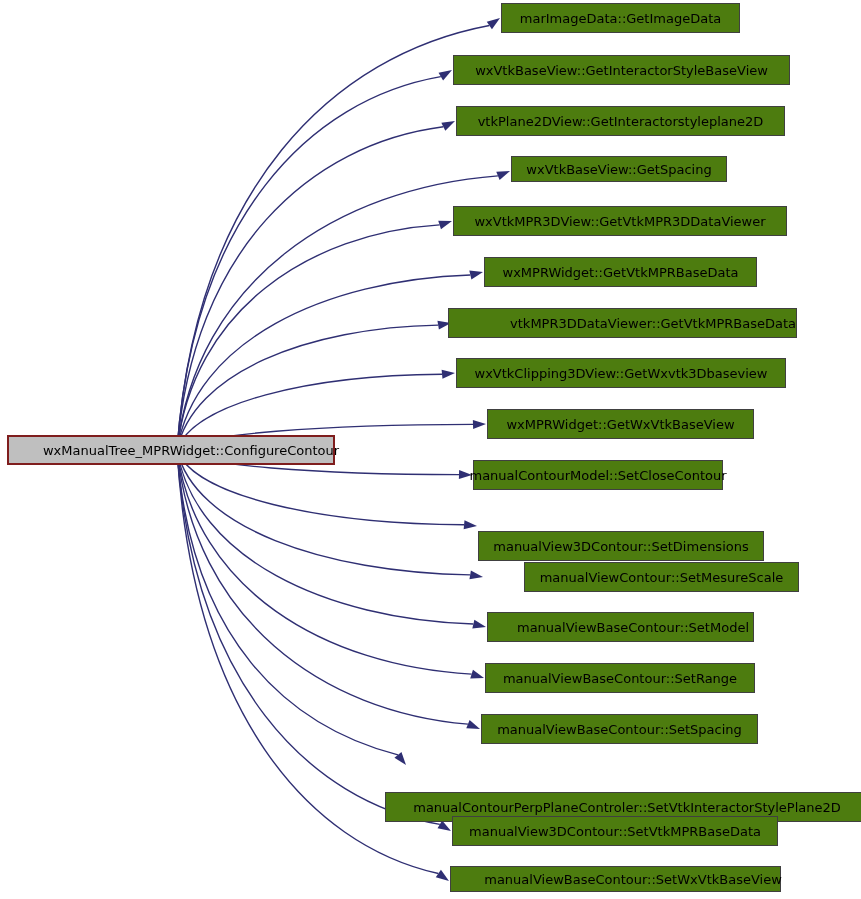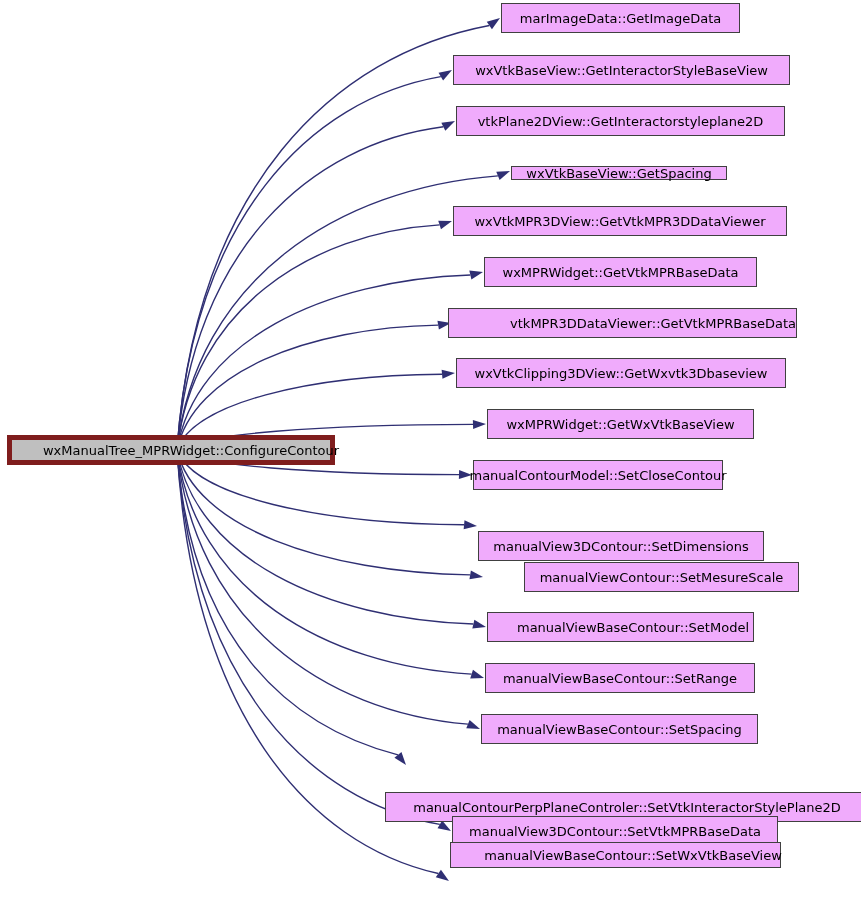--- a/index.html
+++ b/index.html
@@ -23,30 +23,30 @@
     width: 861px;
     height: 899px;
   }
   .node {
     position: absolute;
     box-sizing: border-box;
     display: flex;
     align-items: center;
     justify-content: center;
     border: 1px solid #404040;
-    background: #f0abfc;
+    background: #4d7c0f;
     color: #000000;
     font-size: 13px;
     line-height: 1;
     white-space: nowrap;
     letter-spacing: 0px;
   }
   .node.source {
     background: #bfbfbf;
-    border: 5px solid #7f1d1d;
+    border: 2px solid #7f1d1d;
     padding-left: 40px;
   }
   .node-label {
     display: block;
     pointer-events: none;
   }
 </style>
 </head>
 <body>
 
@@ -95,21 +95,21 @@
       </div>
       <div class="node" style="left: 501px; top: 3px; width: 239px; height: 30px;">
         <span class="node-label">marImageData::GetImageData</span>
       </div>
       <div class="node" style="left: 453px; top: 55px; width: 337px; height: 30px;">
         <span class="node-label">wxVtkBaseView::GetInteractorStyleBaseView</span>
       </div>
       <div class="node" style="left: 456px; top: 106px; width: 329px; height: 30px;">
         <span class="node-label">vtkPlane2DView::GetInteractorstyleplane2D</span>
       </div>
-      <div class="node" style="left: 511px; top: 156px; width: 216px; height: 14px; margin-top: 10px;">
+      <div class="node" style="left: 511px; top: 156px; width: 216px; height: 26px;">
         <span class="node-label">wxVtkBaseView::GetSpacing</span>
       </div>
       <div class="node" style="left: 453px; top: 206px; width: 334px; height: 30px;">
         <span class="node-label">wxVtkMPR3DView::GetVtkMPR3DDataViewer</span>
       </div>
       <div class="node" style="left: 484px; top: 257px; width: 273px; height: 30px;">
         <span class="node-label">wxMPRWidget::GetVtkMPRBaseData</span>
       </div>
       <div class="node" style="left: 448px; top: 308px; width: 349px; height: 30px; justify-content: flex-end;">
         <span class="node-label">vtkMPR3DDataViewer::GetVtkMPRBaseData</span>
@@ -137,17 +137,17 @@
       </div>
       <div class="node" style="left: 481px; top: 714px; width: 277px; height: 30px;">
         <span class="node-label">manualViewBaseContour::SetSpacing</span>
       </div>
       <div class="node" style="left: 385px; top: 770px; width: 484px; height: 30px; margin-top: 22px;">
         <span class="node-label">manualContourPerpPlaneControler::SetVtkInteractorStylePlane2D</span>
       </div>
       <div class="node" style="left: 452px; top: 816px; width: 326px; height: 30px;">
         <span class="node-label">manualView3DContour::SetVtkMPRBaseData</span>
       </div>
-      <div class="node" style="left: 450px; top: 842px; width: 331px; height: 26px; padding-left: 35px;">
+      <div class="node" style="left: 450px; top: 866px; width: 331px; height: 26px; padding-left: 35px;">
         <span class="node-label">manualViewBaseContour::SetWxVtkBaseView</span>
       </div>
     </div>
 </div>
 
 </body></html>

